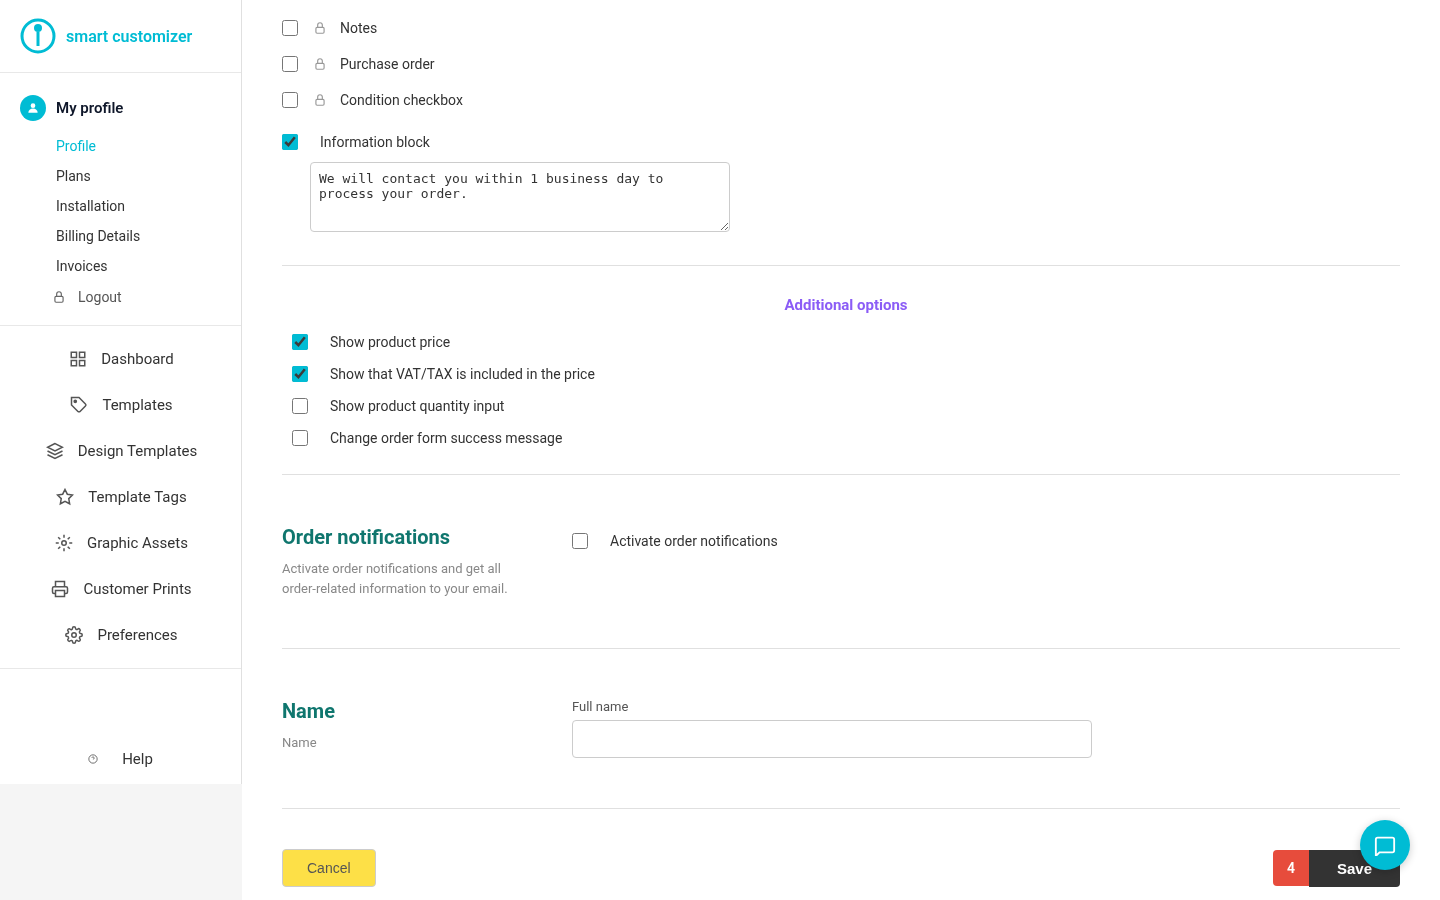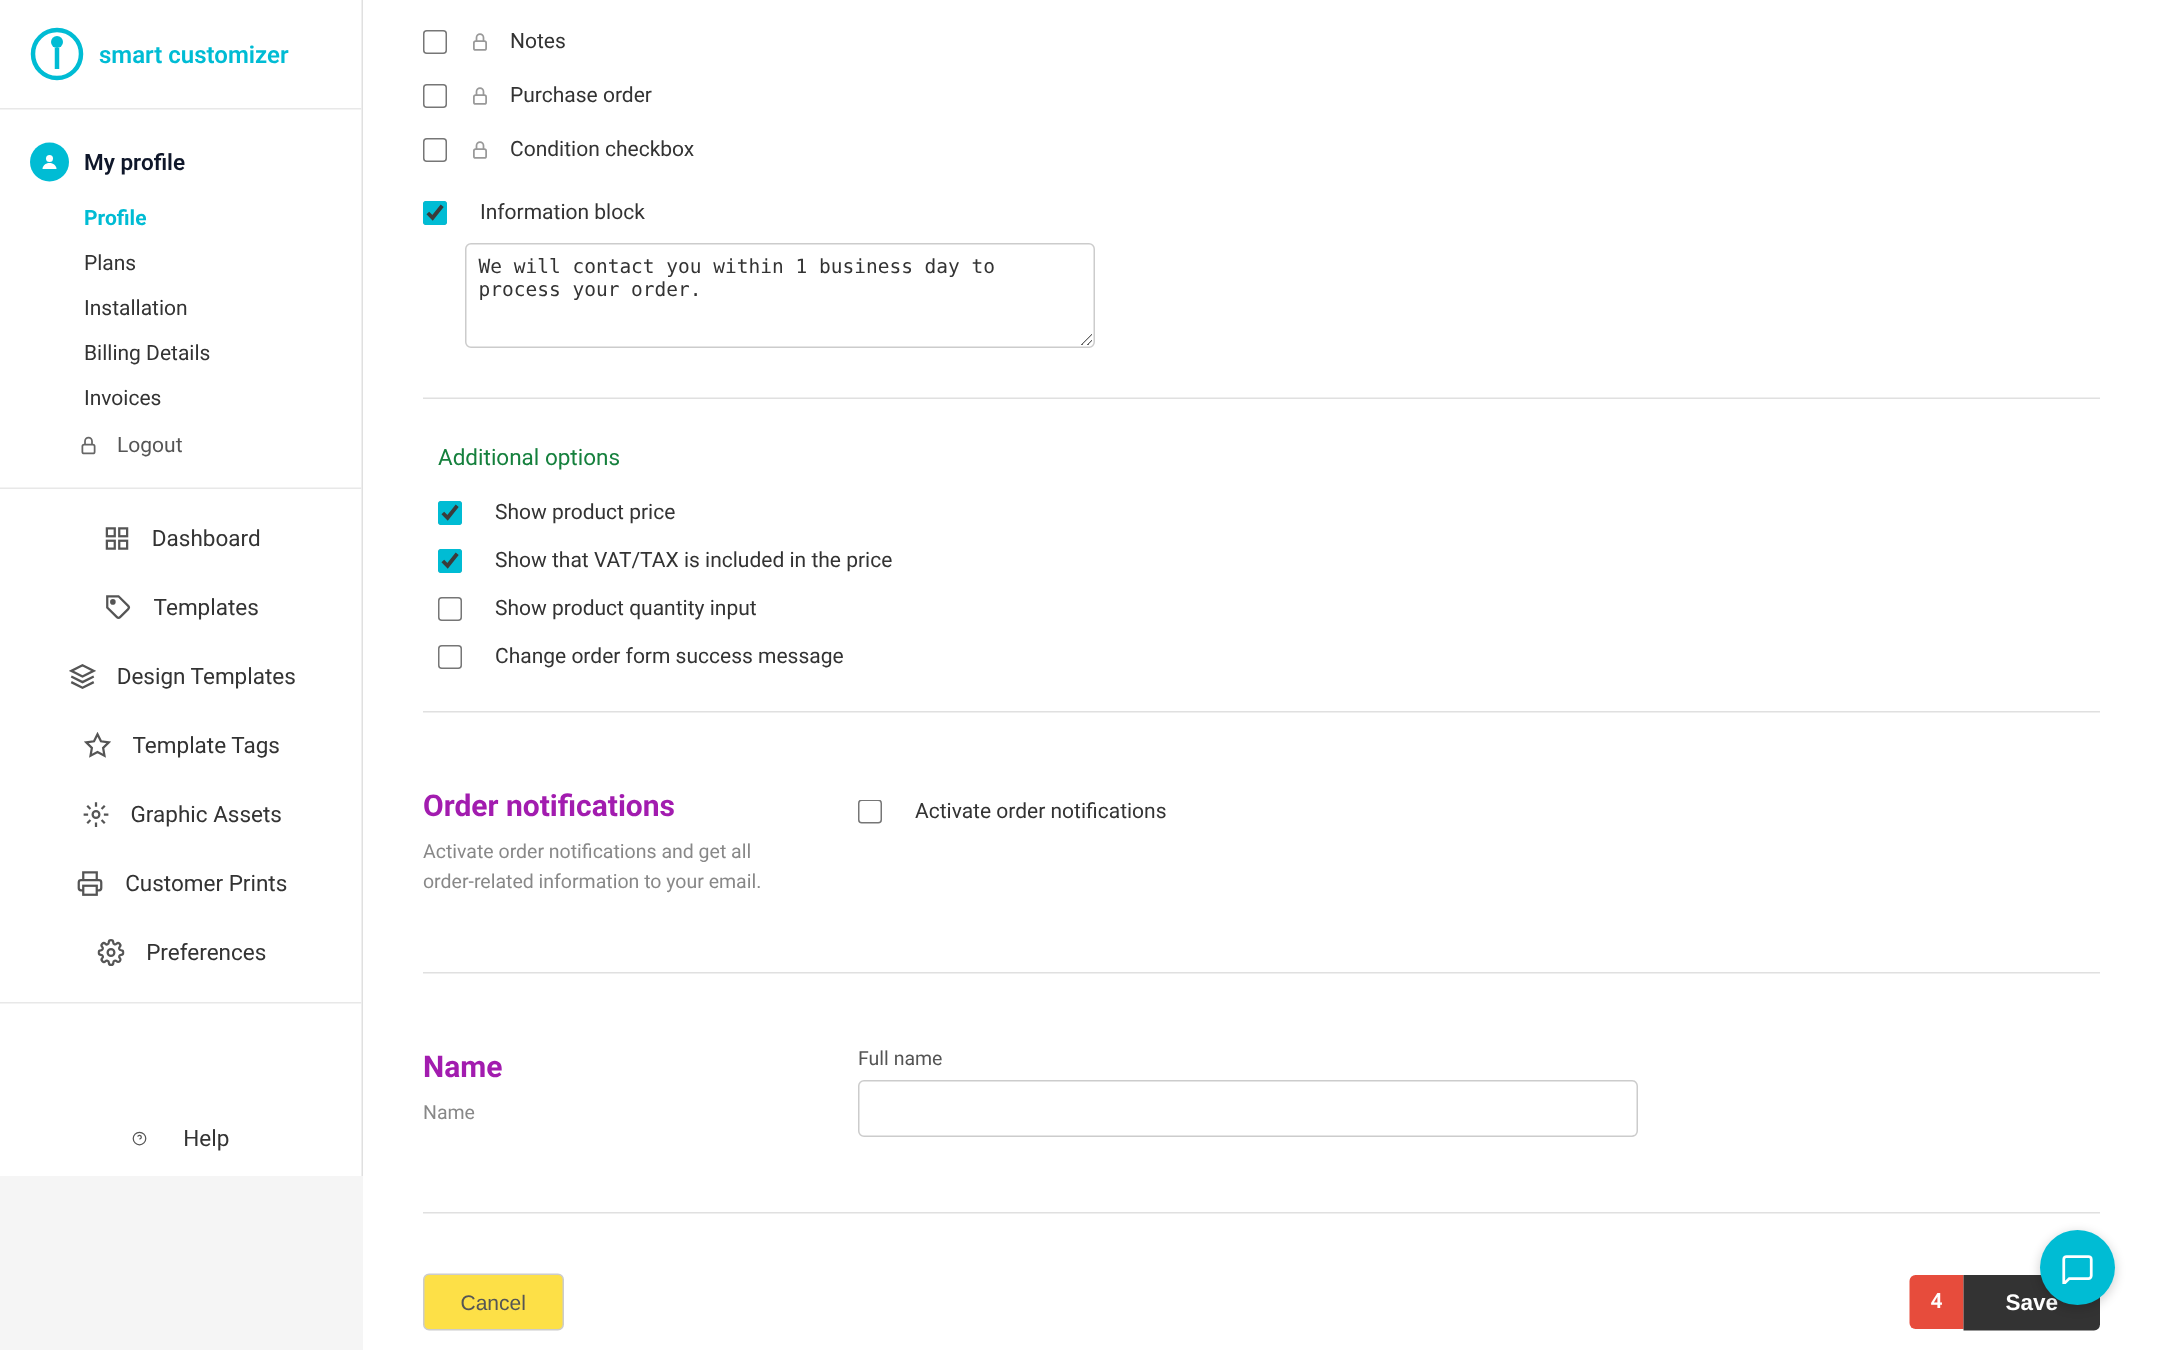--- a/index.html
+++ b/index.html
@@ -61,21 +61,21 @@
     }
 
     .sidebar-sub-item {
       padding: 7px 20px 7px 56px;
       font-size: 14px;
       color: #333;
       cursor: pointer;
     }
     .sidebar-sub-item.active {
       color: #00bcd4;
-      font-weight: 700;
+      font-weight: 400;
     }
 
     .sidebar-logout {
       display: flex;
       align-items: center;
       padding: 8px 20px 8px 52px;
       font-size: 14px;
       color: #555;
       cursor: pointer;
     }
@@ -157,24 +157,25 @@
       font-size: 13px;
       color: #333;
       resize: vertical;
       margin-top: 4px;
       margin-left: 28px;
     }
 
     
     .additional-options-title {
       font-size: 15px;
-      font-weight: 400;
-      color: #15803d;
+      font-weight: 700;
+      color: #8b5cf6;
       margin-bottom: 12px;
       margin-top: 10px;
+      text-align: center;
     }
 
     
     .two-col {
       display: flex;
       gap: 0;
     }
     .left-col {
       width: 280px;
       min-width: 280px;
@@ -182,21 +183,21 @@
     }
     .right-col {
       flex: 1;
       padding-left: 10px;
     }
 
     
     .section-title {
       font-size: 20px;
       font-weight: 700;
-      color: #a21caf;
+      color: #0f766e;
       margin-bottom: 10px;
     }
     .section-desc {
       font-size: 13px;
       color: #888;
       line-height: 1.5;
     }
 
     
     .section-wrapper {

